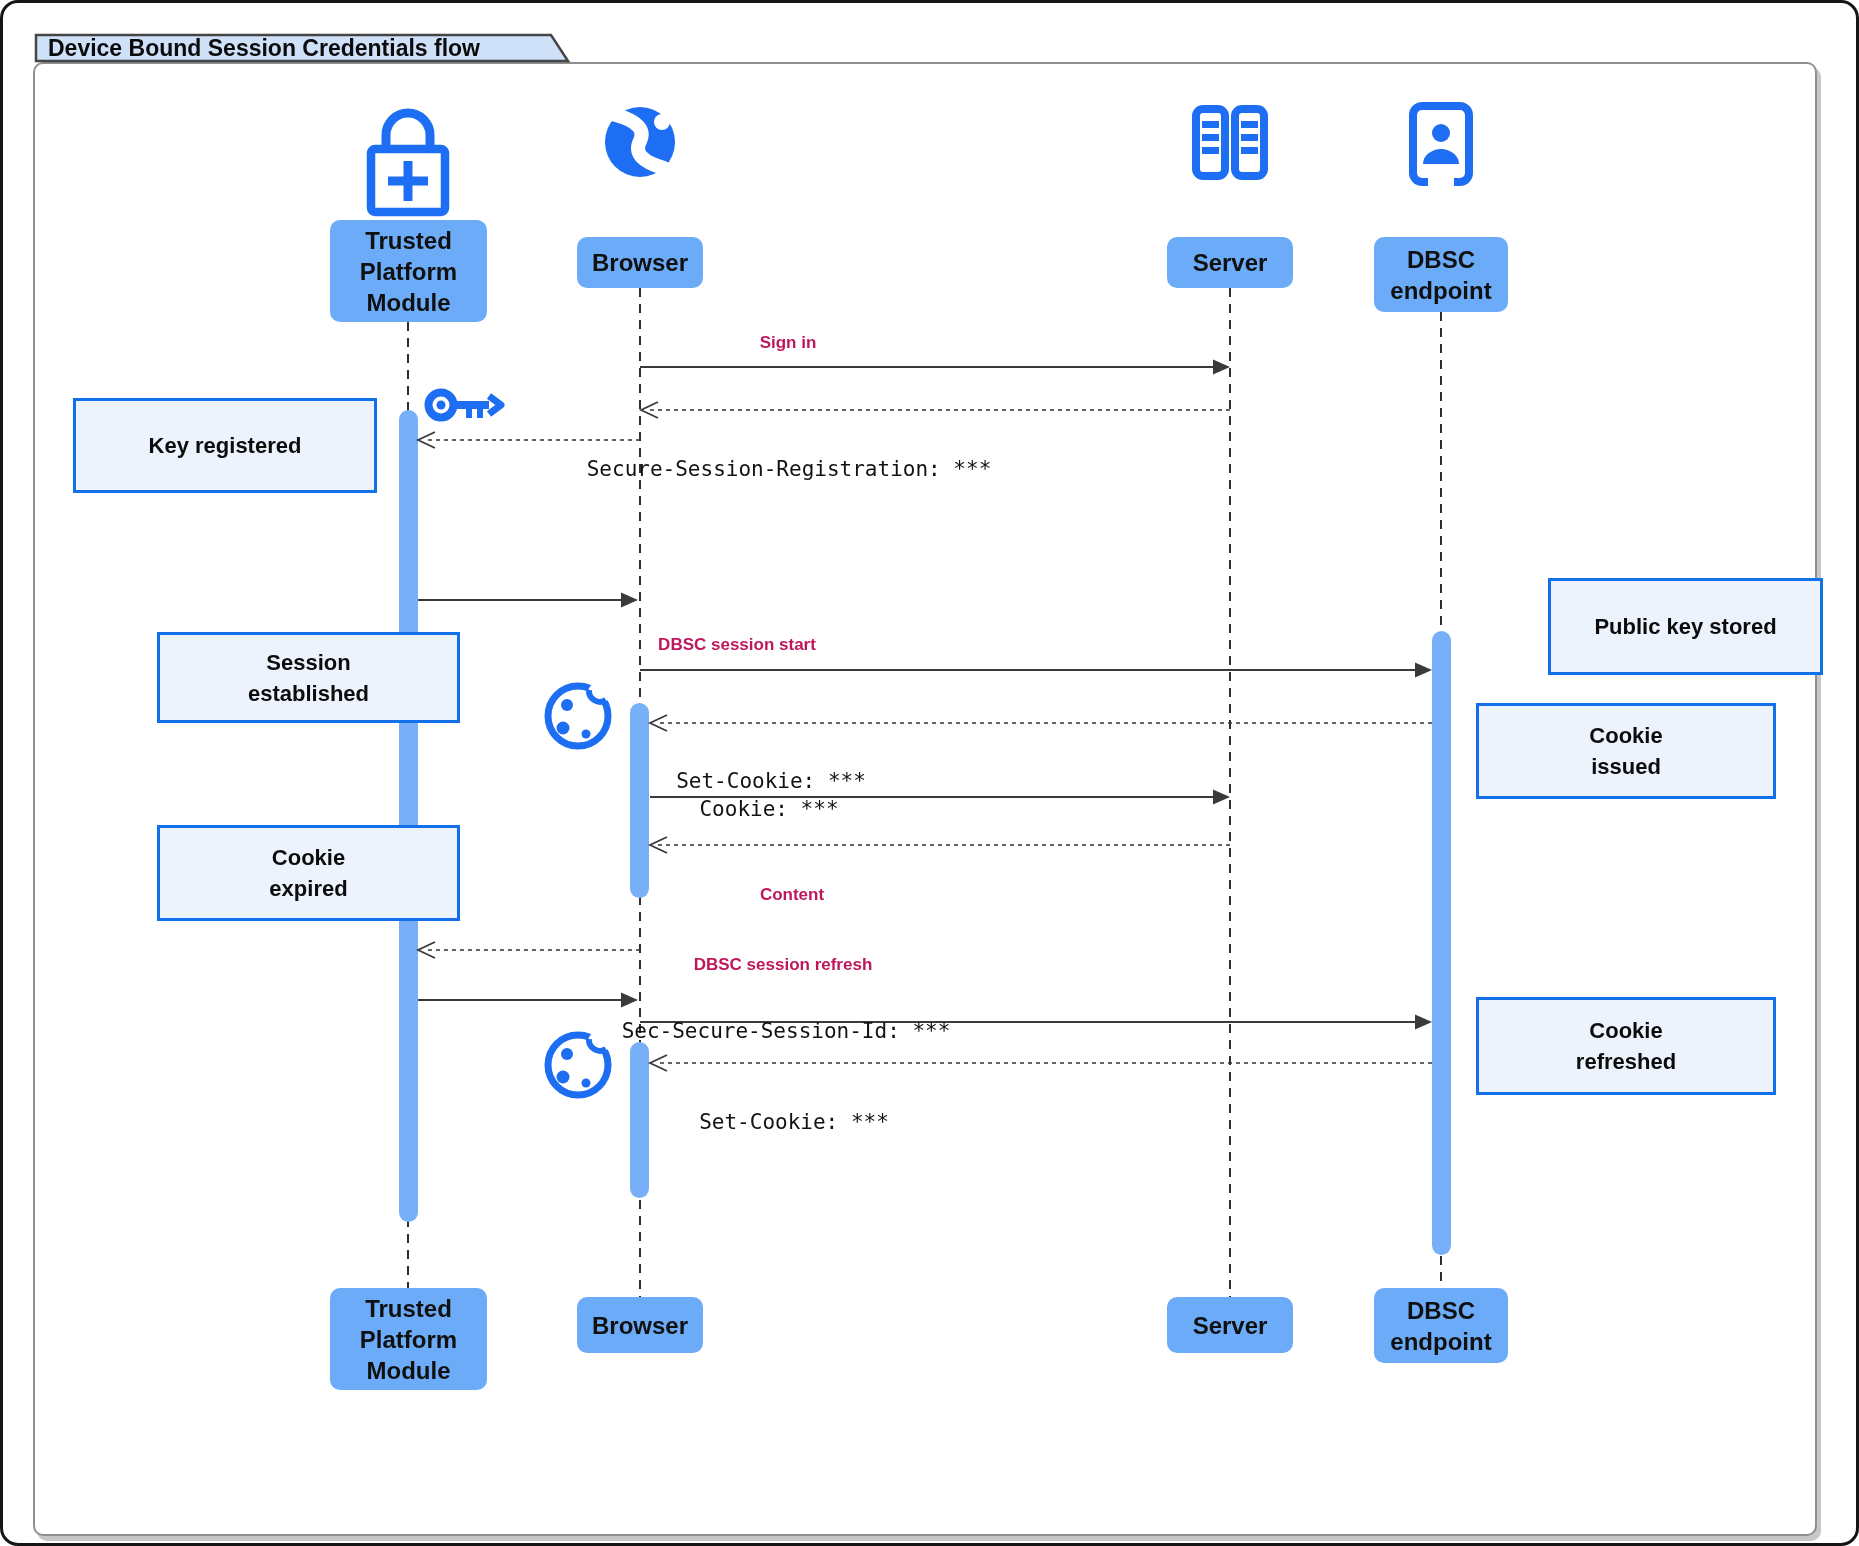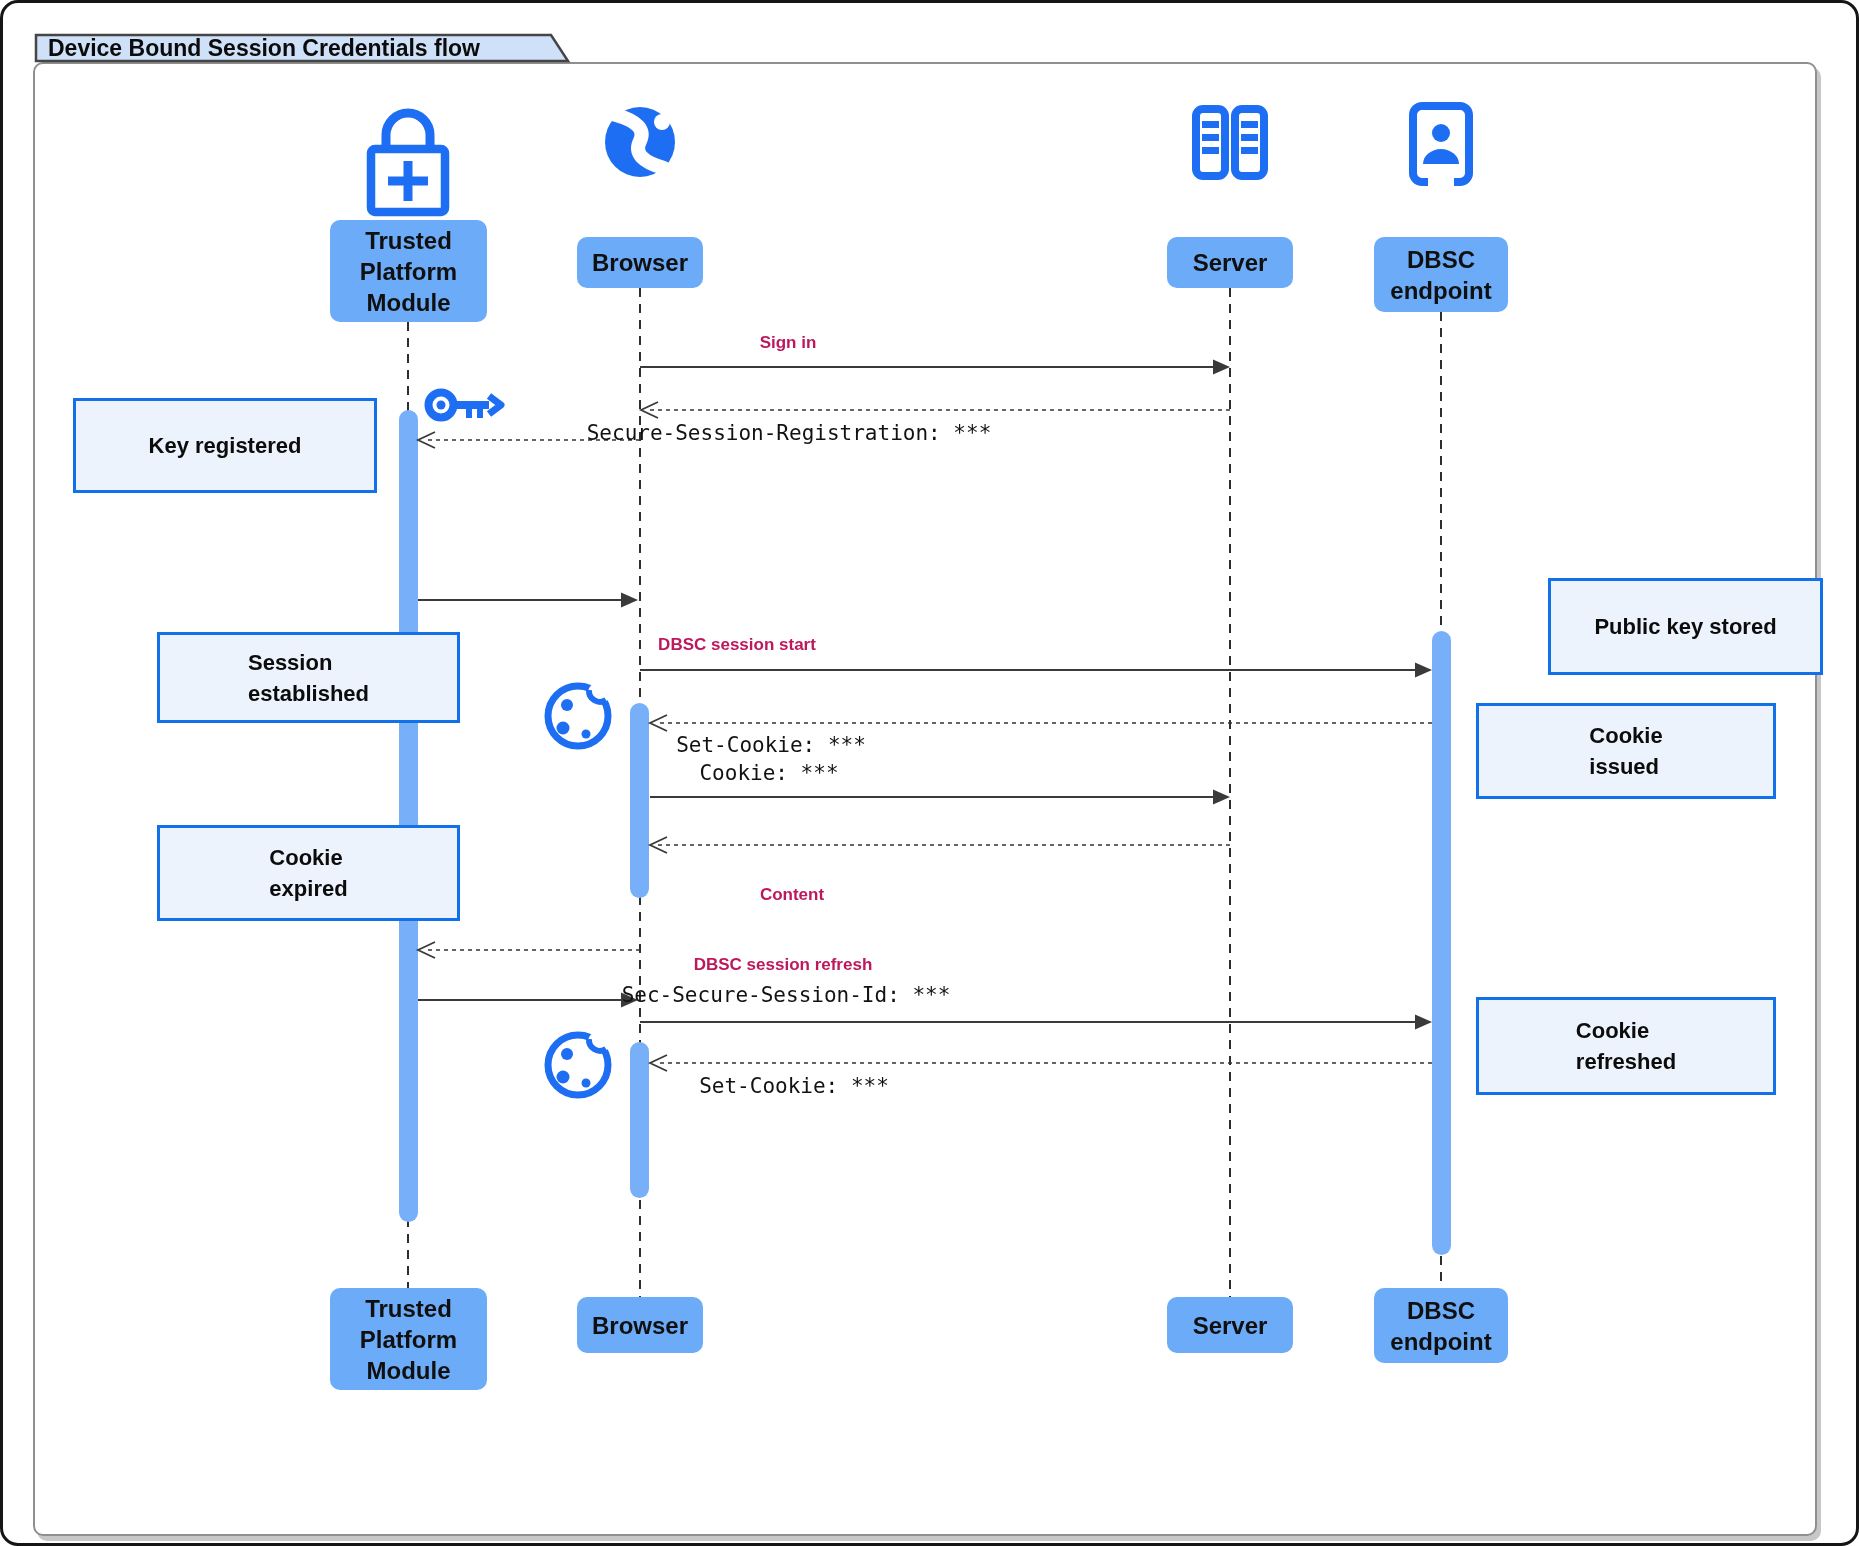--- a/index.html
+++ b/index.html
@@ -12,24 +12,24 @@
     --tab-fill:#cfe1f9;
   }
   *{box-sizing:border-box;margin:0;padding:0;}
   body{width:1859px;height:1546px;background:#ffffff;font-family:"Liberation Sans",sans-serif;position:relative;overflow:hidden;}
   .abs{position:absolute;}
   .outer-border{left:0;top:0;width:1859px;height:1546px;border:3px solid #151515;border-radius:18px;pointer-events:none;z-index:50;}
   .frame{left:33px;top:62px;width:1784px;height:1474px;border:2px solid #8f8f8f;border-radius:10px;background:#ffffff;box-shadow:4px 5px 0 #c7c7c7;}
   .layer{left:0;top:0;width:1859px;height:1546px;z-index:5;}
   .title-text{left:48px;top:36px;width:500px;height:24px;font-size:23px;font-weight:bold;color:#0b0b0b;z-index:7;display:flex;align-items:center;}
   .actor-box{background:var(--actor-fill);border-radius:10px;display:flex;align-items:center;justify-content:center;text-align:center;font-weight:bold;font-size:24px;line-height:31px;color:#101010;z-index:6;}
-  .note{background:var(--note-fill);border:3px solid var(--note-border);display:flex;align-items:center;justify-content:center;font-weight:bold;font-size:22px;line-height:31px;color:#0c0c0c;white-space:pre-line;z-index:8;}
+  .note{background:var(--note-fill);border:3px solid var(--note-border);display:flex;align-items:center;justify-content:center;text-align:center;font-weight:bold;font-size:22px;line-height:31px;color:#0c0c0c;white-space:pre-line;z-index:8;}
   .msg{transform:translateX(-50%);white-space:nowrap;z-index:9;}
   .msg.sans{font-family:"Liberation Sans",sans-serif;font-size:17px;color:#be185d;font-weight:bold;}
-  .msg.mono{font-family:"DejaVu Sans Mono",monospace;font-size:21px;color:#121212;}
+  .msg.mono{font-family:"DejaVu Sans Mono",monospace;font-size:21px;color:#121212;margin-top:36px;}
 </style>
 </head>
 <body>
 
 <div class="abs frame"></div>
 
 <svg class="abs layer" viewBox="0 0 1859 1546">
 
   <polygon points="36,35 551,35 568,61 36,61" fill="#cfe1f9" stroke="#454545" stroke-width="2.5"></polygon>
 

